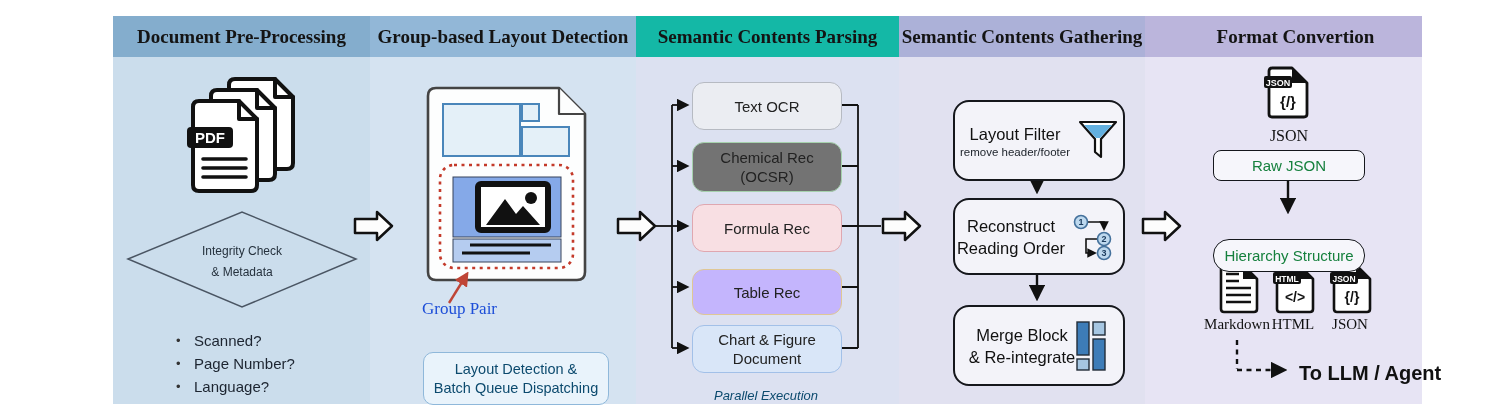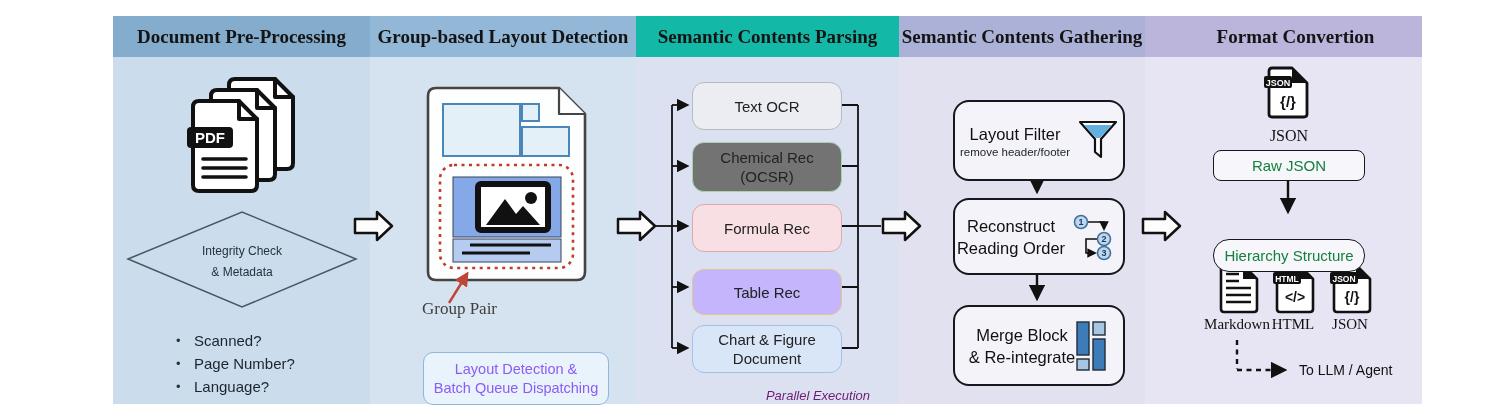--- a/index.html
+++ b/index.html
@@ -18,53 +18,53 @@
   .abs{position:absolute;}
   svg.overlay{position:absolute;left:0;top:0;width:1500px;height:412px;pointer-events:none;}
 
   .diamond-text{left:152px;top:241px;width:180px;text-align:center;font-size:12px;
                 color:#25313d;line-height:21px;}
   .bullets{left:176px;top:329px;font-size:15px;color:#1c2430;line-height:23px;}
   .bullets .row{display:flex;align-items:center;}
   .bullets .dot{width:18px;color:#333;font-size:13px;}
 
   .group-pair{left:407px;top:299px;width:105px;text-align:center;
-              font-family:"Liberation Serif",serif;font-size:17px;color:#404040;}
+              font-family:"Liberation Serif",serif;font-size:17px;color:#1d4ed8;}
   .dispatch{left:423px;top:352px;width:184px;height:51px;background:#e9f3fb;
             border:1.5px solid #8fb8da;border-radius:10px;display:flex;flex-direction:column;
-            align-items:center;justify-content:center;font-size:14.5px;color:#8b5cf6;line-height:19px;}
+            align-items:center;justify-content:center;font-size:14.5px;color:#0c4a6e;line-height:19px;}
 
   .pbox{left:692px;width:148px;border-radius:12px;display:flex;flex-direction:column;
         align-items:center;justify-content:center;font-size:15px;color:#222;line-height:19px;}
   .pb1{top:82px;height:46px;background:#ebedf2;border:1.5px solid #b6bac2;}
   .pb2{top:142px;height:48px;background:#737373;border:1.5px solid #a6d2ad;}
   .pb3{top:204px;height:46px;background:#f8dfe3;border:1.5px solid #dfa7b0;}
   .pb4{top:269px;height:44px;background:#c4b5fd;border:1.5px solid #dfc795;}
   .pb5{top:325px;height:46px;background:#d9e6f8;border:1.5px solid #a2c0e8;}
-  .footnote{left:662px;top:388px;width:208px;text-align:right;font-style:italic;
-            font-size:13px;color:#701a75;}
+  .footnote{left:662px;top:388px;width:208px;text-align:center;font-style:italic;
+            font-size:13px;color:#0c4a6e;}
 
   .gbox{left:953px;width:168px;background:#f3f3f9;border:2px solid #15171c;border-radius:16px;
         display:flex;align-items:center;justify-content:center;color:#111;}
   .gb1{top:100px;height:77px;gap:8px;}
   .gb2{top:198px;height:73px;gap:6px;}
   .gb3{top:305px;height:77px;gap:0;}
   .gtxt{text-align:center;font-size:16.5px;line-height:22px;}
   .gsub{font-size:11.5px;color:#20262e;line-height:14px;}
 
   .vbox{left:1213px;width:150px;background:#f6f6fb;border:1.6px solid #15171c;
         display:flex;align-items:center;justify-content:center;font-size:15px;color:#15803d;}
   .rawjson{top:150px;height:29px;border-radius:8px;}
   .hier{top:219px;height:31px;border-radius:16px;margin-top:20px;}
   .iconlabel{text-align:center;font-family:"Liberation Serif",serif;font-size:15px;color:#111;}
   .lbl-json-top{left:1254px;top:127px;width:70px;font-size:16px;}
   .lbl-md{left:1197px;top:316px;width:80px;}
   .lbl-html{left:1263px;top:316px;width:60px;}
   .lbl-json{left:1320px;top:316px;width:60px;}
-  .to-llm{left:1299px;top:362px;font-size:14px;color:#111;}
+  .to-llm{left:1299px;top:362px;font-size:20px;color:#111;font-weight:bold;}
 
   svg text{font-family:"Liberation Sans",sans-serif;}
   svg text.badge{font-weight:bold;fill:#fff;}
   svg text.glyph{font-weight:bold;fill:#111;}
 </style>
 </head>
 <body>
 
 <div class="canvas">
 

